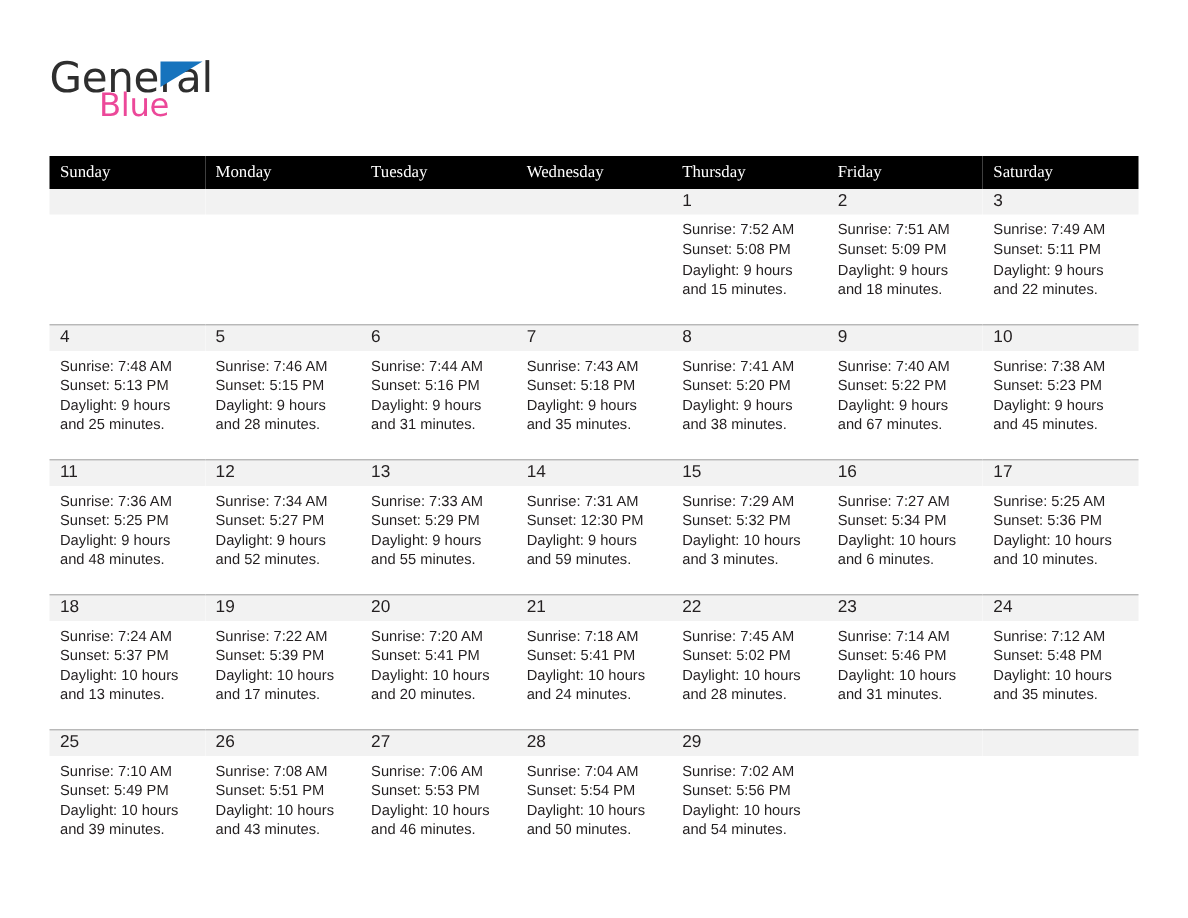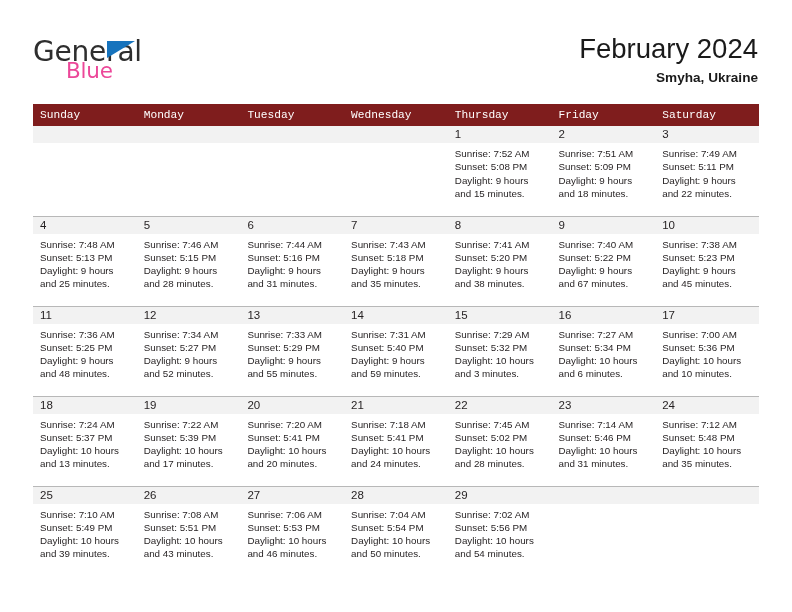--- a/index.html
+++ b/index.html
@@ -99,28 +99,28 @@
   .calendar {
     position: absolute;
     left: 33px;
     top: 104px;
     width: 726px;
     border-collapse: collapse;
     table-layout: fixed;
   }
 
   .calendar th {
-    background: #7f1d1d;
+    background: #000000;
     color: #ffffff;
     font-size: 11.2px;
     font-weight: 400;
     text-align: left;
     padding: 5px 0 5px 7px;
     height: 21px;
-    font-family: Liberation Mono, monospace;
+    font-family: Liberation Serif, serif;
     border: none;
   }
 
   .calendar td {
     vertical-align: top;
     padding: 0;
     width: 103.71px;
     height: 90px;
     border: none;
     border-top: 1px solid #b8b8b8;
@@ -157,24 +157,20 @@
 <div class="page">
 
   <div class="header">
 
     <div class="logo">
       <div class="logo-row1">General</div>
       <div class="logo-tri"></div>
       <div class="logo-row2">Blue</div>
     </div>
 
-    <div class="title-block">
-      <div class="cal-title">February 2024</div>
-      <div class="cal-subtitle">Smyha, Ukraine</div>
-    </div>
 
   </div>
 
   <table class="calendar">
     <thead>
       <tr>
         <th>Sunday</th>
         <th>Monday</th>
         <th>Tuesday</th>
         <th>Wednesday</th>
@@ -315,21 +311,21 @@
               <div class="line">Sunrise: 7:33 AM</div>
               <div class="line">Sunset: 5:29 PM</div>
               <div class="line">Daylight: 9 hours</div>
               <div class="line">and 55 minutes.</div>
             </div>
           </td>
           <td class="day">
             <div class="daynum-band">14</div>
             <div class="cell-body">
               <div class="line">Sunrise: 7:31 AM</div>
-              <div class="line">Sunset: 5:40 PM</div>
+              <div class="line">Sunset: 12:30 PM</div>
               <div class="line">Daylight: 9 hours</div>
               <div class="line">and 59 minutes.</div>
             </div>
           </td>
           <td class="day">
             <div class="daynum-band">15</div>
             <div class="cell-body">
               <div class="line">Sunrise: 7:29 AM</div>
               <div class="line">Sunset: 5:32 PM</div>
               <div class="line">Daylight: 10 hours</div>
@@ -341,21 +337,21 @@
             <div class="cell-body">
               <div class="line">Sunrise: 7:27 AM</div>
               <div class="line">Sunset: 5:34 PM</div>
               <div class="line">Daylight: 10 hours</div>
               <div class="line">and 6 minutes.</div>
             </div>
           </td>
           <td class="day">
             <div class="daynum-band">17</div>
             <div class="cell-body">
-              <div class="line">Sunrise: 7:00 AM</div>
+              <div class="line">Sunrise: 5:25 AM</div>
               <div class="line">Sunset: 5:36 PM</div>
               <div class="line">Daylight: 10 hours</div>
               <div class="line">and 10 minutes.</div>
             </div>
           </td>
         </tr>
         <tr class="week">
           <td class="day">
             <div class="daynum-band">18</div>
             <div class="cell-body">

